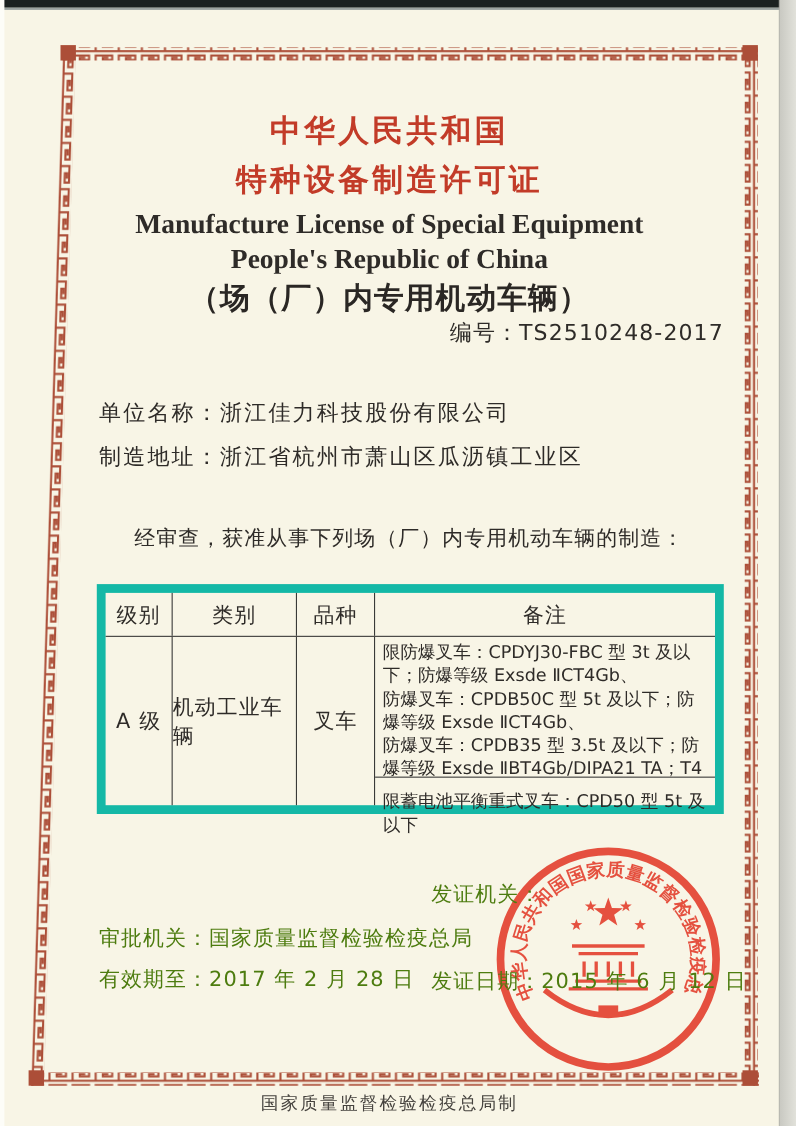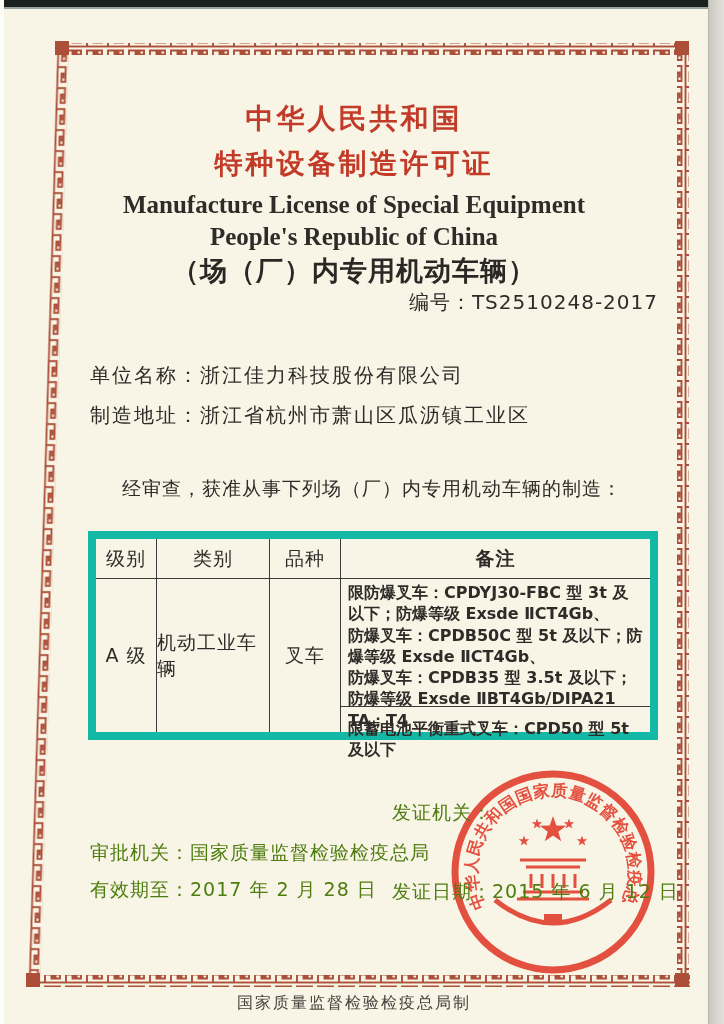--- a/index.html
+++ b/index.html
@@ -33,21 +33,21 @@
   
   .lic-table{left:88px;top:507px;width:554px;height:193px;border:8px solid #14b8a6;
              display:flex;flex-direction:column;color:#2e2b28;margin-top:24px;}
   .t-header{display:flex;height:39px;border-bottom:1.5px solid #3a3a38;flex:none;}
   .t-body{display:flex;flex:1;min-height:0;}
   .th,.td-center{display:flex;align-items:center;justify-content:center;
                  font-size:19px;letter-spacing:1px;}
   .c-level{width:60px;flex:none;border-right:1.5px solid #3a3a38;}
   .c-cat{width:112px;flex:none;border-right:1.5px solid #3a3a38;}
   .c-var{width:70px;flex:none;border-right:1.5px solid #3a3a38;}
-  .c-rem{flex:1;min-width:0;font-weight:bold;}
+  .c-rem{flex:1;min-width:0;}
   .rem-col{display:flex;flex-direction:column;gap:12px;}
   .rem-main{height:128px;flex:none;border-bottom:1.5px solid #3a3a38;
             font-size:16px;line-height:21.3px;padding:3px 7px 0 7px;
             white-space:pre-wrap;box-sizing:border-box;}
   .rem-sub{flex:1;display:flex;align-items:center;font-size:16px;padding:0 7px;}
 
   .foot-line{font-size:19px;color:#4d7c0f;letter-spacing:1px;}
   .made-by{left:40px;right:56px;text-align:center;font-size:16px;color:#45423e;letter-spacing:2px;}
 
   .seal{position:absolute;left:447px;top:766px;z-index:2;}

